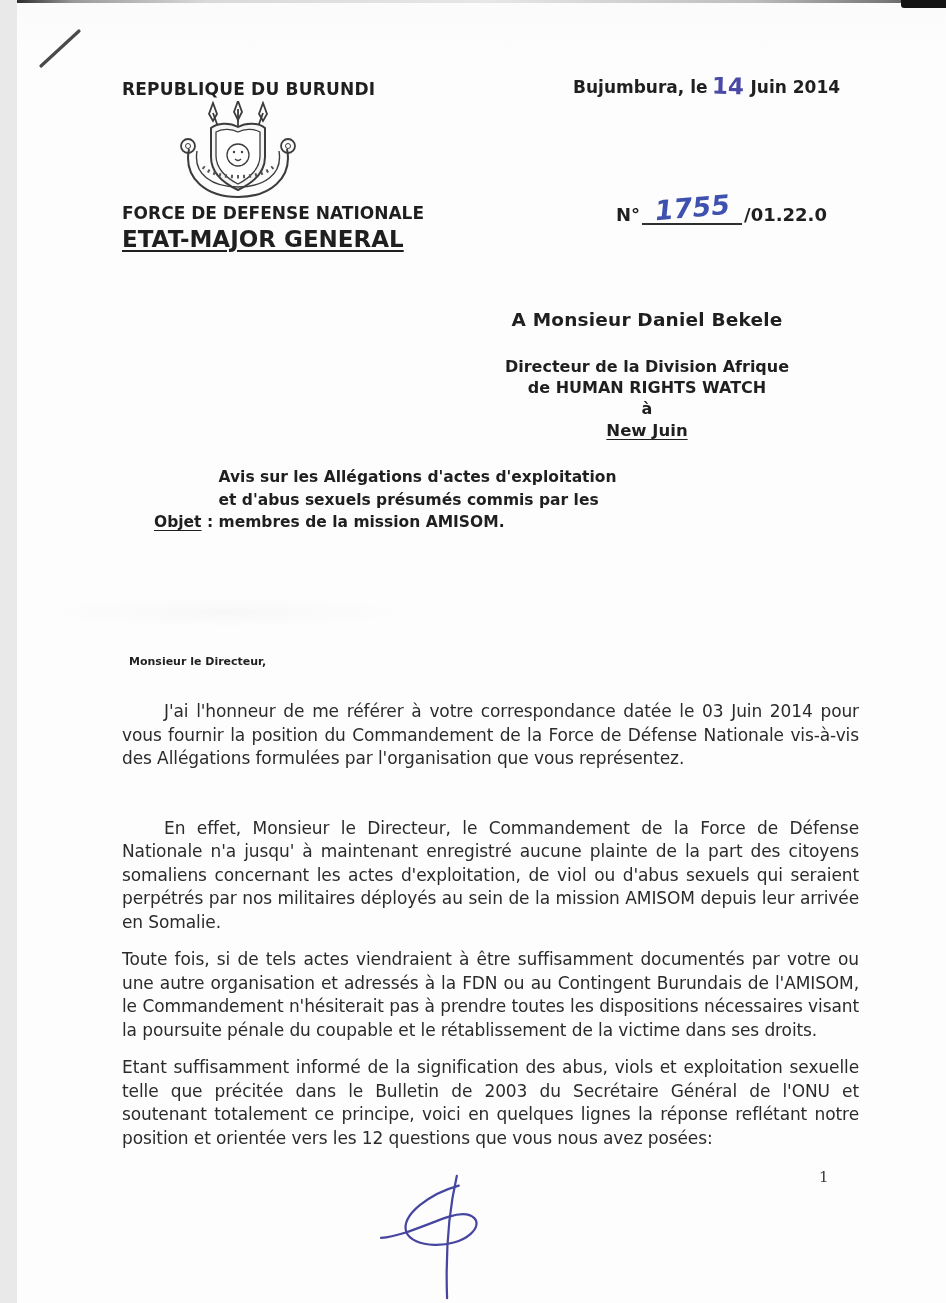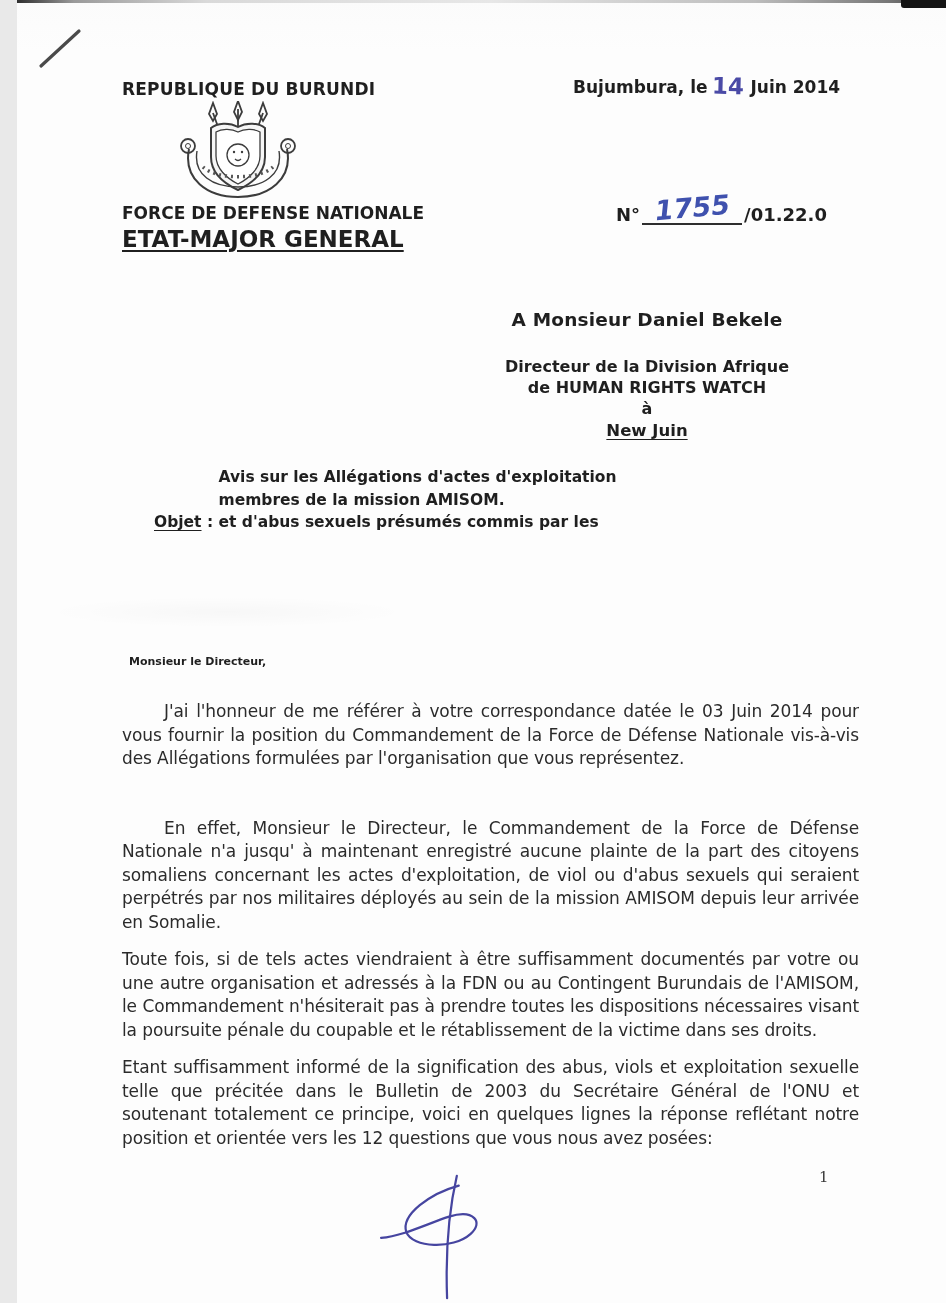--- a/index.html
+++ b/index.html
@@ -164,22 +164,22 @@
     <div class="recipient-sub">de HUMAN RIGHTS WATCH</div>
     <div class="recipient-sub">à</div>
     <div class="recipient-city">New Juin</div>
   </div>
 
   <div class="subject">
     <span class="subject-label">Objet</span>
       <span class="subject-colon"> : </span>
     <div>
       <div>Avis sur les Allégations d'actes d'exploitation</div>
+      <div>et d'abus sexuels  présumés commis par les</div>
       <div>membres de la mission AMISOM.</div>
-      <div>et d'abus sexuels  présumés commis par les</div>
     </div>
   </div>
 
   <div class="salutation">Monsieur le Directeur,</div>
 
   <div class="body-text">
     <p class="indent gap-lg">J'ai l'honneur de me référer à votre correspondance datée le 03 Juin 2014 pour vous fournir la position du Commandement de la Force de Défense Nationale vis-à-vis des Allégations formulées par l'organisation que vous représentez.</p>
     <p class="indent gap-sm">En effet, Monsieur le Directeur, le Commandement de la Force de Défense Nationale n'a jusqu' à maintenant enregistré aucune plainte de la part des citoyens somaliens concernant les actes d'exploitation, de viol ou d'abus sexuels qui seraient perpétrés par nos militaires déployés au sein de la mission AMISOM depuis leur arrivée en Somalie.</p>
     <p class="gap-sm">Toute fois, si de tels actes viendraient à être suffisamment documentés par votre ou une autre organisation et adressés à la FDN ou au Contingent Burundais de l'AMISOM, le Commandement n'hésiterait pas à prendre toutes les dispositions nécessaires visant la poursuite pénale du coupable et le rétablissement de la victime dans ses droits.</p>
     <p>Etant suffisamment informé de la signification des abus, viols et exploitation sexuelle telle que précitée dans le Bulletin de 2003 du Secrétaire Général de l'ONU et soutenant totalement ce principe, voici en quelques lignes la réponse reflétant notre position et orientée vers les 12 questions que vous nous avez posées:</p>

